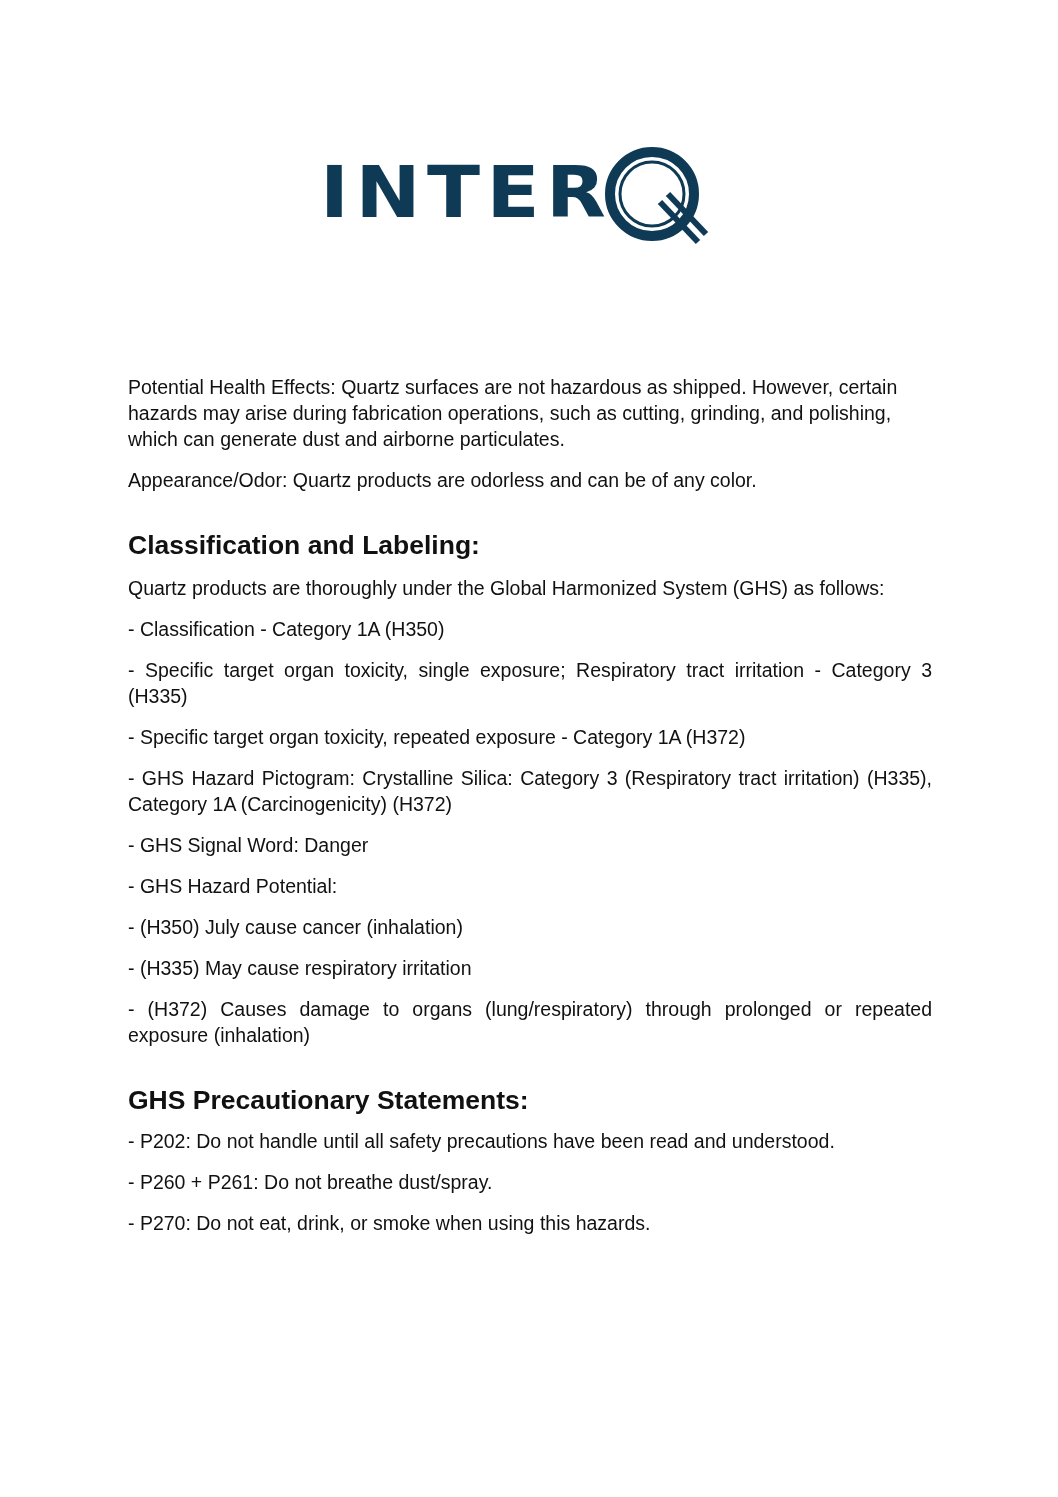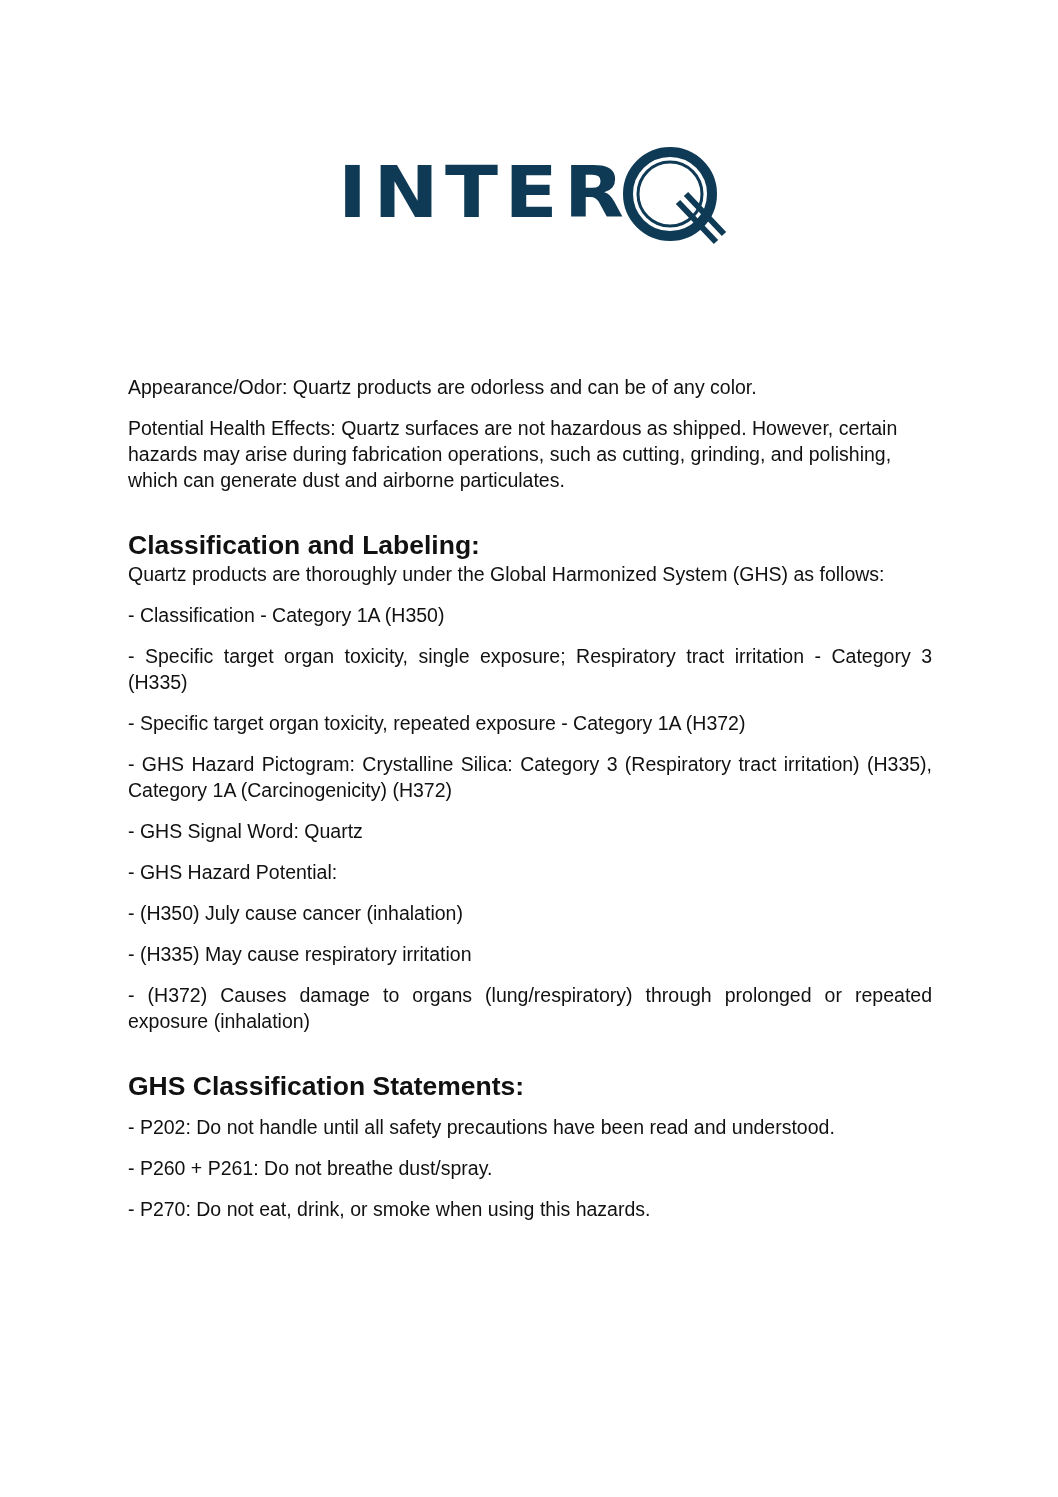--- a/index.html
+++ b/index.html
@@ -1,56 +1,56 @@
 <!DOCTYPE html>
 <html><head>
 <meta charset="utf-8">
 <style>
   html, body { margin: 0; padding: 0; background: #ffffff; }
   body { width: 1058px; height: 1497px; position: relative; overflow: hidden;
          font-family: "Liberation Sans", sans-serif; color: #111111; }
-  .logo { position: absolute; left: 338px; top: 140px; width: 400px; height: 110px; text-align: right; }
+  .logo { position: absolute; left: 320px; top: 140px; width: 400px; height: 110px; text-align: right; }
   .logo-text { position: absolute; left: 0; top: 12px; font-family: "DejaVu Sans", sans-serif;
                font-weight: bold; font-size: 72px; letter-spacing: 6px; line-height: 80px;
                transform: scaleX(1.08); transform-origin: left top; }
   .logo-q { position: absolute; left: 282px; top: 4px; width: 112px; height: 104px; }
   .content { position: absolute; left: 128px; top: 374px; width: 804px; }
   p { margin: 0; font-size: 19.5px; line-height: 26px; }
   .para { margin-bottom: 15px; }
   h2 { margin: 0; font-size: 26.5px; font-weight: bold; line-height: 32px; color: #111111; }
-  .h-class { margin-top: 36px; }
+  .h-class { margin-top: 36px; margin-bottom: 14px; }
   .h-prec { margin-top: 36px; margin-bottom: 12px; }
   .item { margin-bottom: 15px; text-align: justify; }
 </style>
 </head>
 <body>
 
 <div class="logo">
   <div class="logo-text" style="color:#0f3a55;">INTER</div>
   <svg class="logo-q" viewBox="0 0 112 104">
     <circle cx="50" cy="50" r="42" fill="none" stroke="#0f3a55" stroke-width="10"></circle>
     <circle cx="50" cy="50" r="32" fill="none" stroke="#0f3a55" stroke-width="3"></circle>
     <line x1="58" y1="58" x2="96" y2="98" stroke="#0f3a55" stroke-width="6"></line>
     <line x1="66" y1="50" x2="104" y2="90" stroke="#0f3a55" stroke-width="6"></line>
   </svg>
 </div>
 
 <div class="content">
+  <p class="para">Potential Health Effects: Quartz surfaces are not hazardous as shipped. However, certain hazards may arise during fabrication operations, such as cutting, grinding, and polishing, which can generate dust and airborne particulates.</p>
   <p class="para">Appearance/Odor: Quartz products are odorless and can be of any color.</p>
-  <p class="para">Potential Health Effects: Quartz surfaces are not hazardous as shipped. However, certain hazards may arise during fabrication operations, such as cutting, grinding, and polishing, which can generate dust and airborne particulates.</p>
 
   <h2 class="h-class">Classification and Labeling:</h2>
   <p class="item">Quartz products are thoroughly under the Global Harmonized System (GHS) as follows:</p>
   <p class="item">- Classification - Category 1A (H350)</p>
   <p class="item">- Specific target organ toxicity, single exposure; Respiratory tract irritation - Category 3 (H335)</p>
   <p class="item">- Specific target organ toxicity, repeated exposure - Category 1A (H372)</p>
   <p class="item">- GHS Hazard Pictogram: Crystalline Silica: Category 3 (Respiratory tract irritation) (H335), Category 1A (Carcinogenicity) (H372)</p>
-  <p class="item">- GHS Signal Word: Quartz</p>
+  <p class="item">- GHS Signal Word: Danger</p>
   <p class="item">- GHS Hazard Potential:</p>
   <p class="item">- (H350) July cause cancer (inhalation)</p>
   <p class="item">- (H335) May cause respiratory irritation</p>
   <p class="item">- (H372) Causes damage to organs (lung/respiratory) through prolonged or repeated exposure (inhalation)</p>
 
-  <h2 class="h-prec">GHS Classification Statements:</h2>
+  <h2 class="h-prec">GHS Precautionary Statements:</h2>
   <p class="item">- P202: Do not handle until all safety precautions have been read and understood.</p>
   <p class="item">- P260 + P261: Do not breathe dust/spray.</p>
   <p class="item">- P270: Do not eat, drink, or smoke when using this hazards.</p>
 </div>
 
 </body></html>

